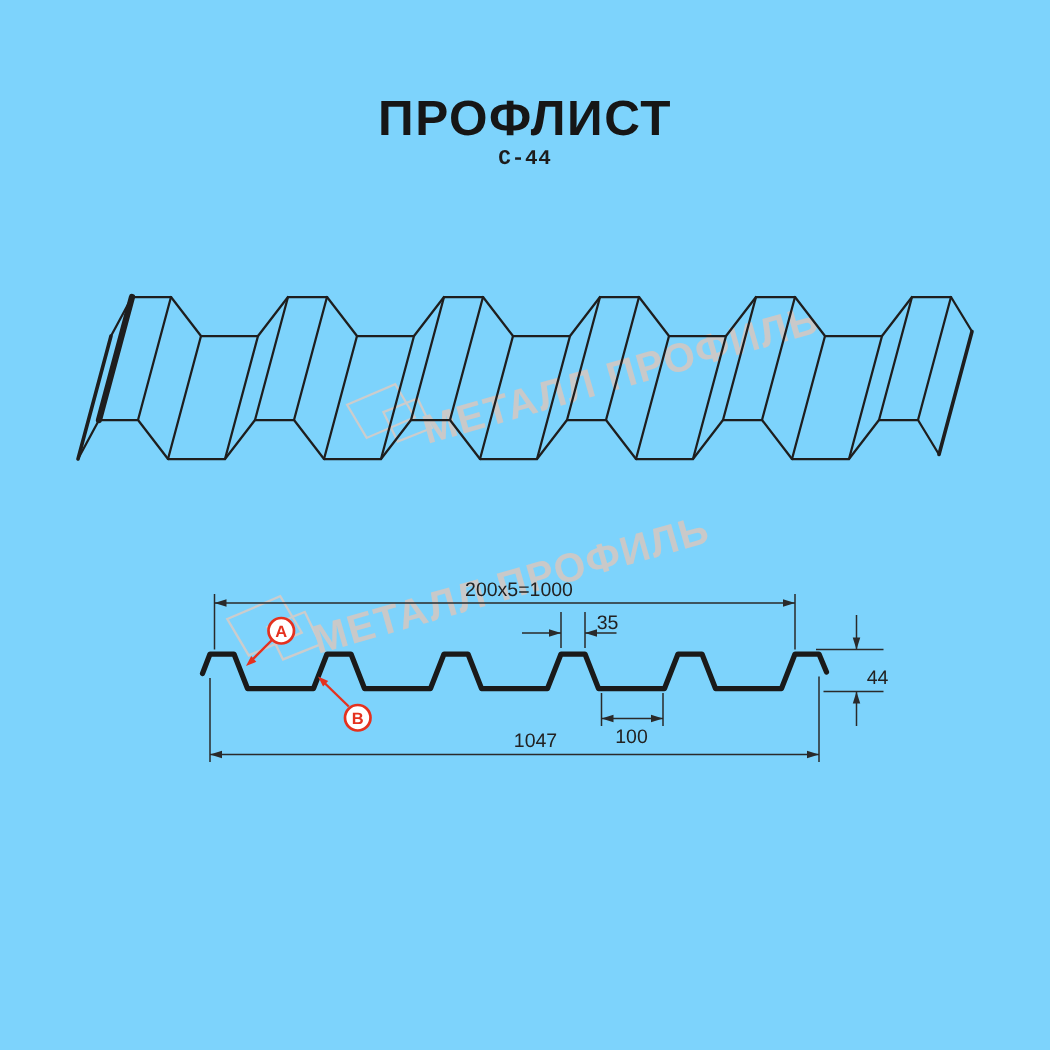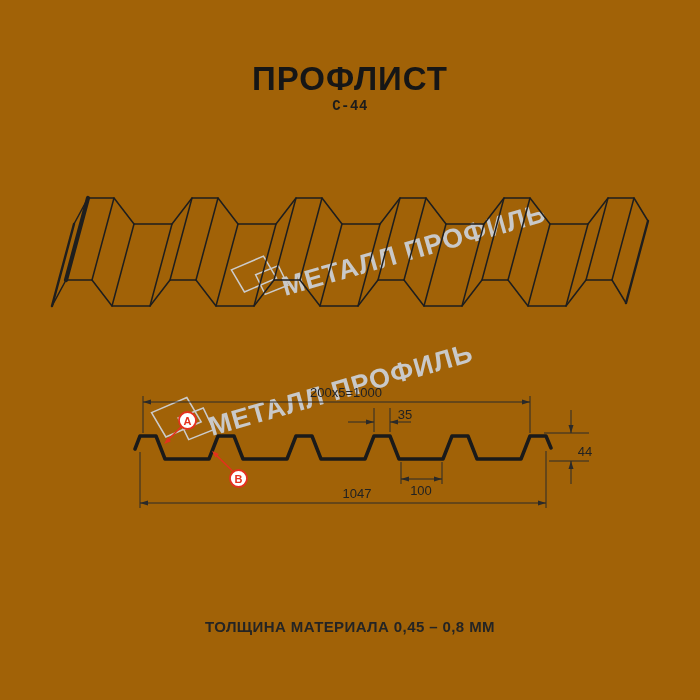--- a/index.html
+++ b/index.html
@@ -1,16 +1,16 @@
 <!DOCTYPE html>
 <html><head>
 <meta charset="utf-8">
 <style>
   html,body{margin:0;padding:0;background:#fff;}
-  .page{position:relative;width:700px;height:700px;background:#a16207;overflow:hidden;
+  .page{position:relative;width:700px;height:700px;background:#7dd3fc;overflow:hidden;
         font-family:"Liberation Sans",sans-serif;}
   .title{position:absolute;top:60px;left:0;width:700px;text-align:center;
          font-size:33px;font-weight:800;letter-spacing:1px;color:#161616;}
   .subtitle{position:absolute;top:98px;left:0;width:700px;text-align:center;
             font-size:14px;font-weight:700;letter-spacing:.5px;color:#1c1c1c;font-family:Liberation Mono, monospace;}
   .footer-note{position:absolute;top:618px;left:0;width:700px;text-align:center;
                font-size:15px;font-weight:700;letter-spacing:.4px;color:#242424;}
   svg{position:absolute;left:0;top:0;}
   .dim-text{font-size:13px;fill:#222;font-family:"Liberation Sans",sans-serif;}
   .wm-text{font-size:27px;font-weight:700;letter-spacing:1px;fill:#c9c9c9;
@@ -112,14 +112,13 @@
       </g>
       <g>
         <line x1="232.5" y1="471" x2="215" y2="454" stroke="#e5311e" stroke-width="1.6"></line>
         <polygon points="212,451 218.8,454 215.4,457.6" fill="#e5311e"></polygon>
         <circle cx="238.5" cy="478.5" r="8.5" fill="#ffffff" stroke="#e5311e" stroke-width="1.8"></circle>
         <text class="label-letter" x="238.5" y="482.5" text-anchor="middle" fill="#e5311e">В</text>
       </g>
     </g>
   </svg>
 
-  <div class="footer-note">ТОЛЩИНА МАТЕРИАЛА 0,45 – 0,8 ММ</div>
 </div>
 
 </body></html>

